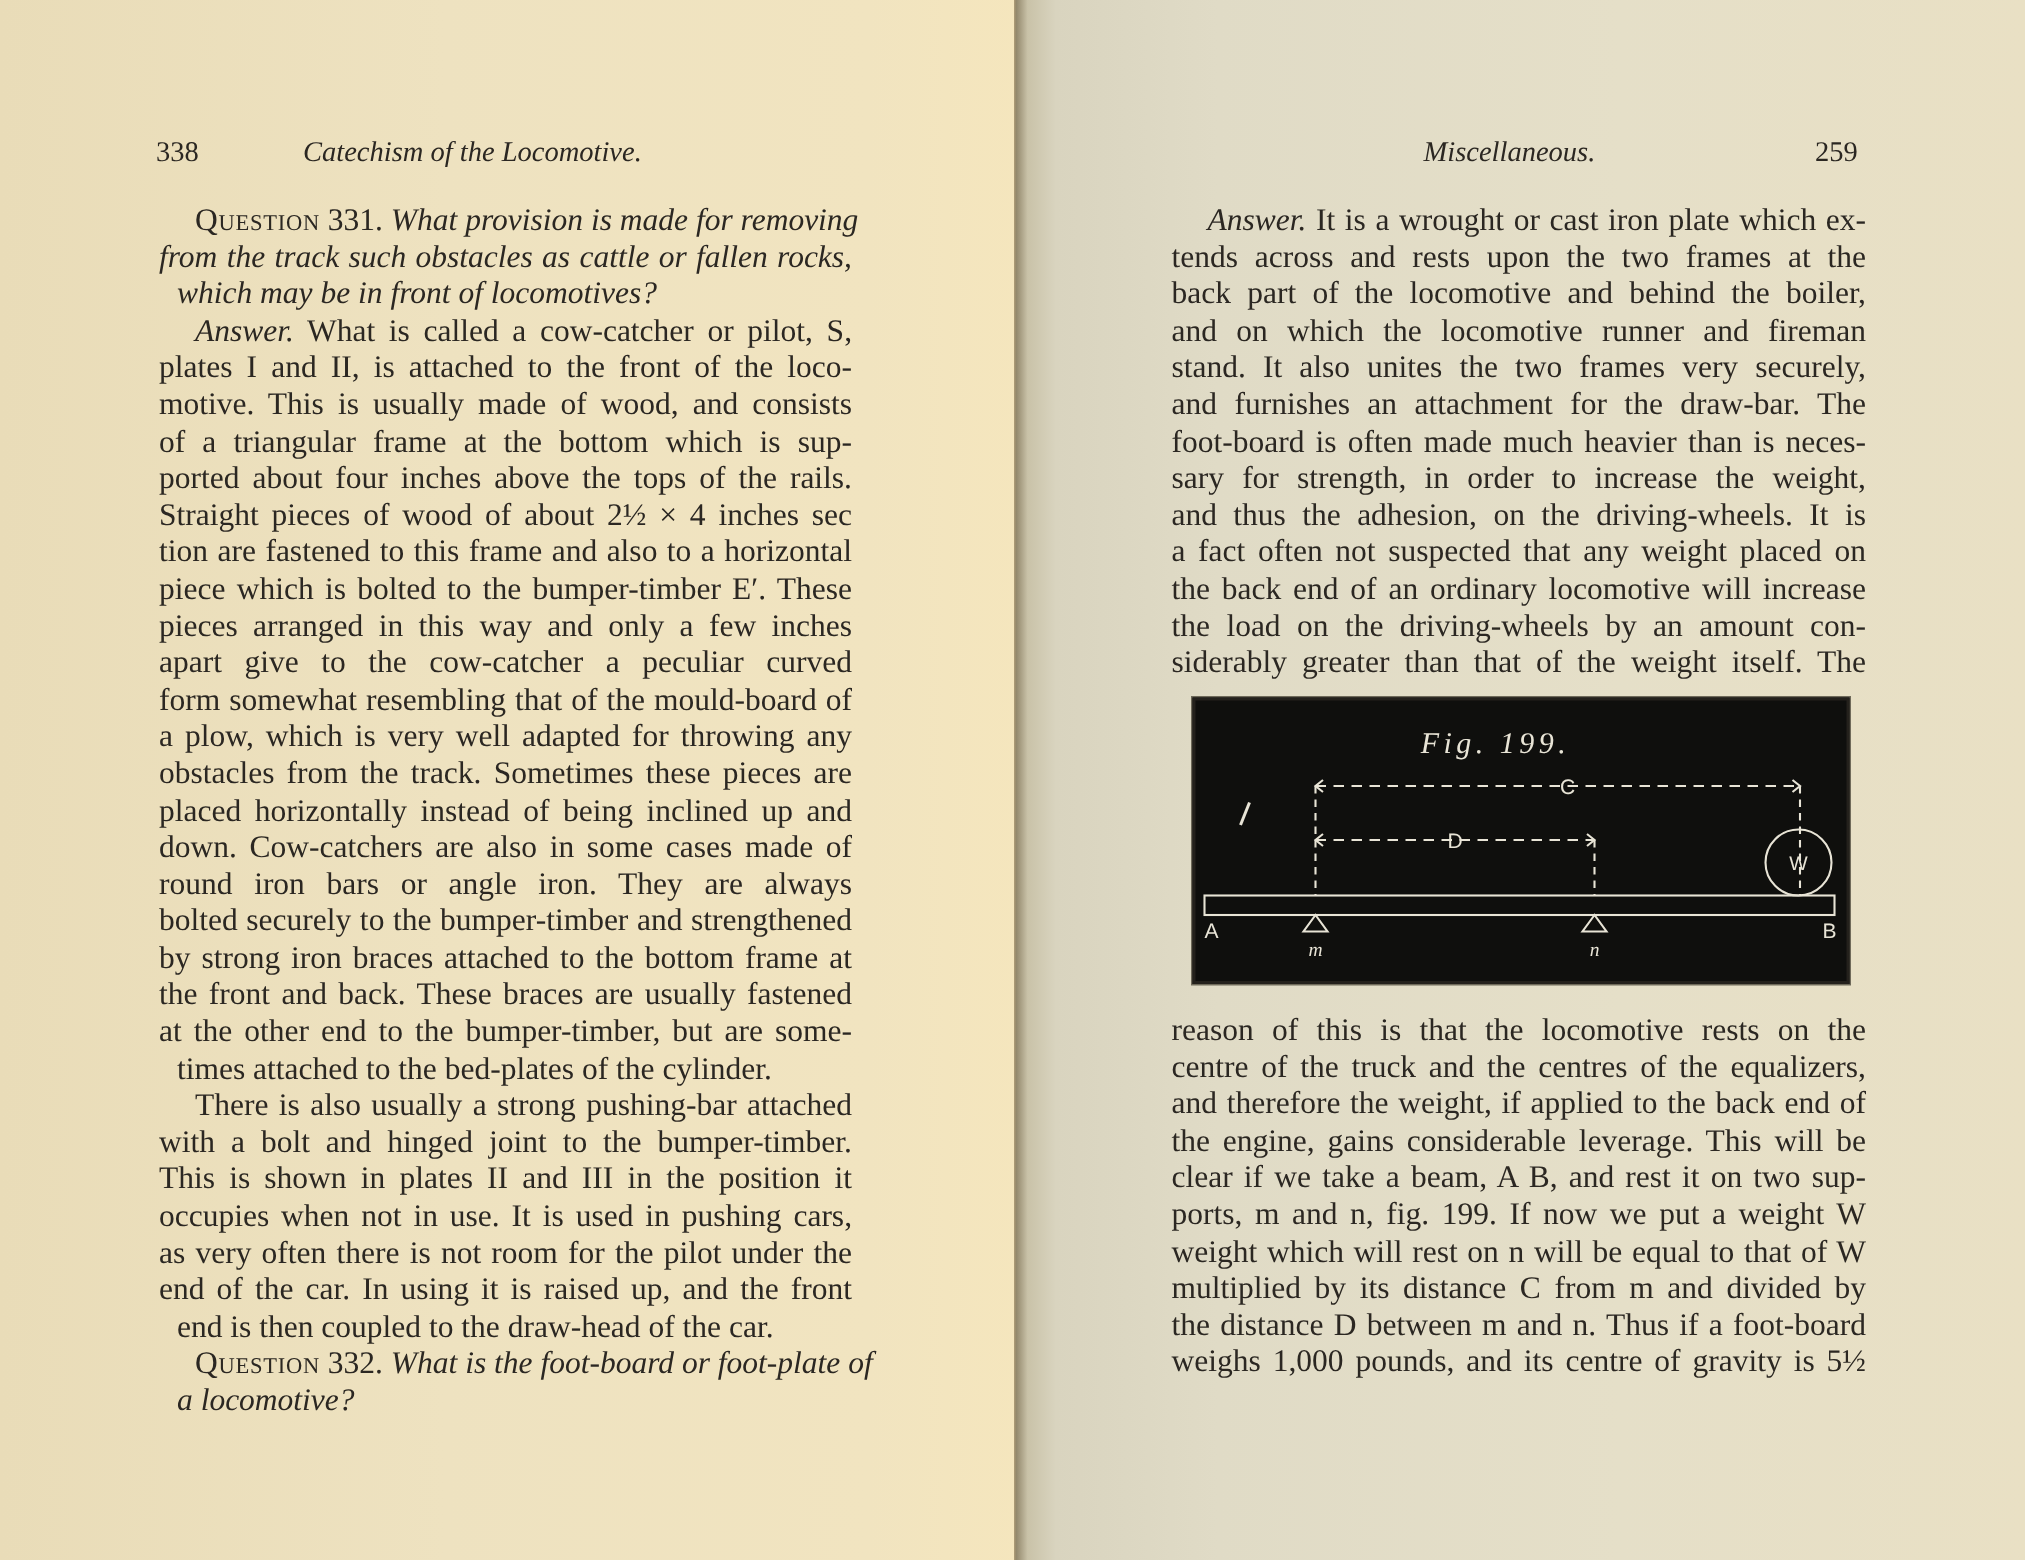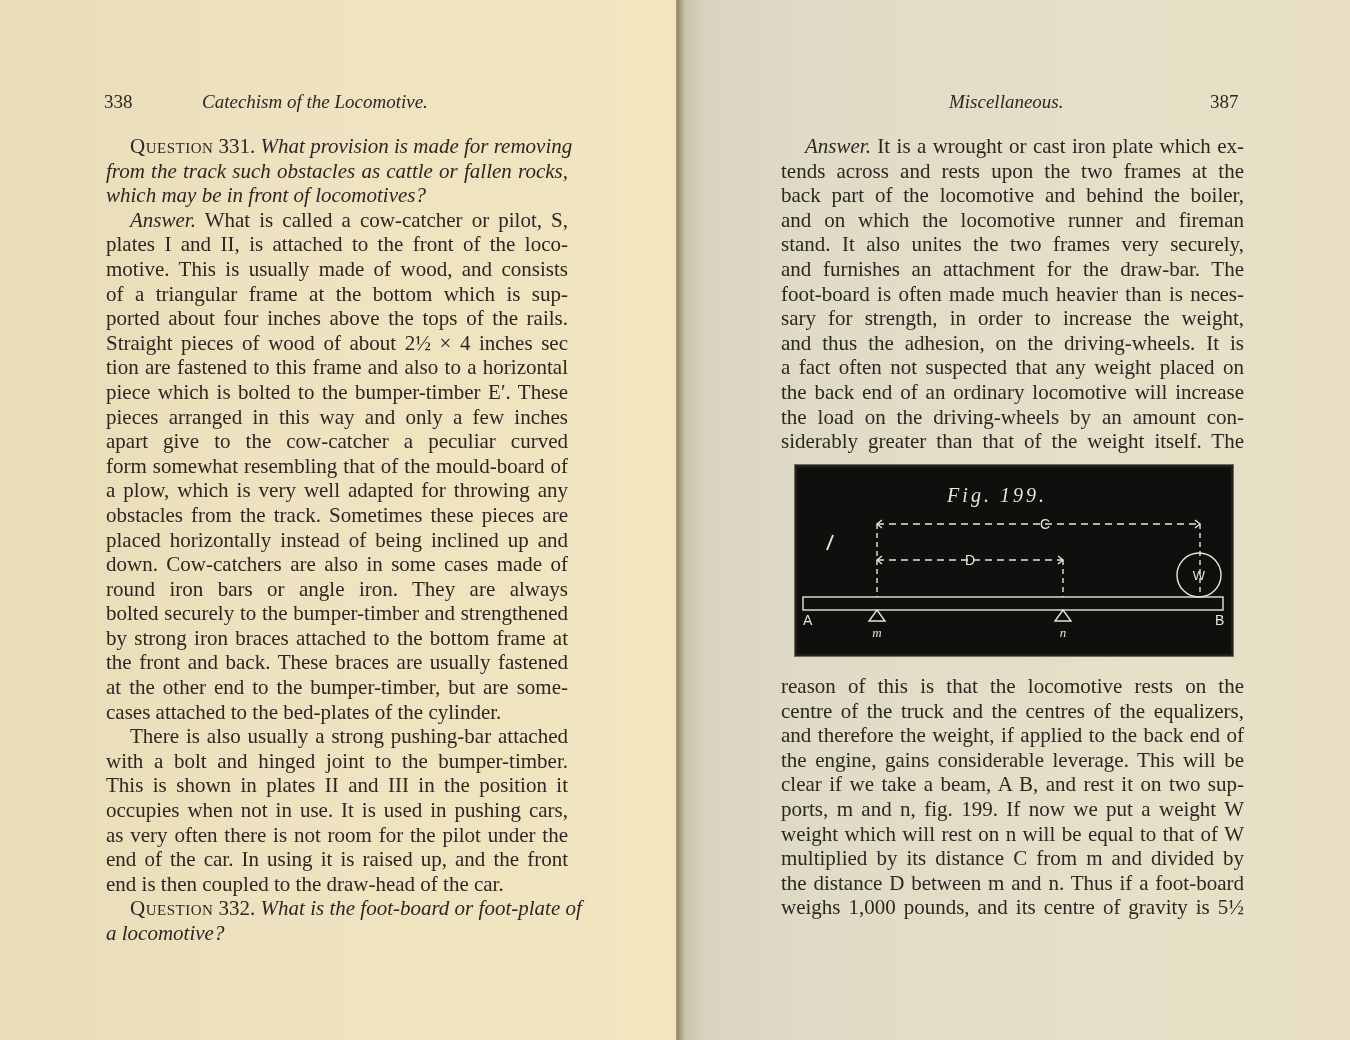--- a/index.html
+++ b/index.html
@@ -11,21 +11,21 @@
     background:linear-gradient(90deg,#e9dcb8 0%,#eee2c0 40%,#f1e4c0 78%,#f5e6bd 92%,#e9d49e 98%,#c9ad72 100%);}
   .page.right{left:677px;width:673px;
     background:linear-gradient(90deg,#8f8468 0%,#c9c2a8 1.2%,#d9d4bf 4%,#e0dbc6 20%,#e5dfc8 60%,#e9e0c4 100%);}
   .gutter-line{position:absolute;left:676px;top:0;width:2px;height:1040px;background:#6b5a3a;opacity:.55;}
   .text{position:absolute;font-family:"Liberation Serif","DejaVu Serif",serif;font-size:21px;line-height:24.6px;color:#2b2722;}
   .left .text{left:106px;width:462px;}
   .right .text{left:104px;width:463px;}
   .header{position:absolute;top:91px;font-family:"Liberation Serif",serif;font-size:19px;color:#2b2722;}
   .pnum{font-size:19px;}
   .line{display:block;white-space:nowrap;text-align:justify;text-align-last:justify;height:24.6px;}
-  .line.last{text-align-last:left;}
+  .line.last{text-align-last:left;margin-left:12px;}
   .indent{padding-left:24px;}
   i,.it{font-style:italic;}
   .sc{font-variant:small-caps;letter-spacing:.5px;}
   .figure{position:absolute;left:118px;top:465px;width:434px;height:187px;background:#0f0f0d;
           border:2px solid #24211c;box-shadow:0 0 0 1px #6f6a5a;}
   .figure svg{position:absolute;left:0;top:0;}
 </style>
 </head>
 <body>
 
@@ -54,40 +54,40 @@
       <span class="line">form somewhat resembling that of the mould-board of</span>
       <span class="line">a plow, which is very well adapted for throwing any</span>
       <span class="line">obstacles from the track.  Sometimes these pieces are</span>
       <span class="line">placed horizontally instead of being inclined up and</span>
       <span class="line">down.  Cow-catchers are also in some cases made of</span>
       <span class="line">round iron bars or angle iron.  They are always</span>
       <span class="line">bolted securely to the bumper-timber and strengthened</span>
       <span class="line">by strong iron braces attached to the bottom frame at</span>
       <span class="line">the front and back.  These braces are usually fastened</span>
       <span class="line">at the other end to the bumper-timber, but are some-</span>
-      <span class="line last">cases attached to the bed-plates of the cylinder.</span>
+      <span class="line last">times attached to the bed-plates of the cylinder.</span>
 
       <span class="line indent">There is also usually a strong pushing-bar attached</span>
       <span class="line">with a bolt and hinged joint to the bumper-timber.</span>
       <span class="line">This is shown in plates II and III in the position it</span>
       <span class="line">occupies when not in use.  It is used in pushing cars,</span>
       <span class="line">as very often there is not room for the pilot under the</span>
       <span class="line">end of the car.  In using it is raised up, and the front</span>
       <span class="line last">end is then coupled to the draw-head of the car.</span>
 
       <span class="line indent"><span class="sc">Question</span> <span>332.</span> <i>What is the foot-board or foot-plate of</i></span>
       <span class="line last it">a locomotive?</span>
     </div>
   </div>
 
   <div class="gutter-line"></div>
 
   <div class="page right">
     <div class="header" style="left:272px;font-style:italic;">Miscellaneous.</div>
-    <div class="header pnum" style="left:533px;">387</div>
+    <div class="header pnum" style="left:533px;">259</div>
 
     <div class="text" style="top:134px;">
       <span class="line indent"><i>Answer.</i> <span>It is a wrought or cast iron plate which ex-</span></span>
       <span class="line">tends across and rests upon the two frames at the</span>
       <span class="line">back part of the locomotive and behind the boiler,</span>
       <span class="line">and on which the locomotive runner and fireman</span>
       <span class="line">stand.  It also unites the two frames very securely,</span>
       <span class="line">and furnishes an attachment for the draw-bar.  The</span>
       <span class="line">foot-board is often made much heavier than is neces-</span>
       <span class="line">sary for strength, in order to increase the weight,</span>

